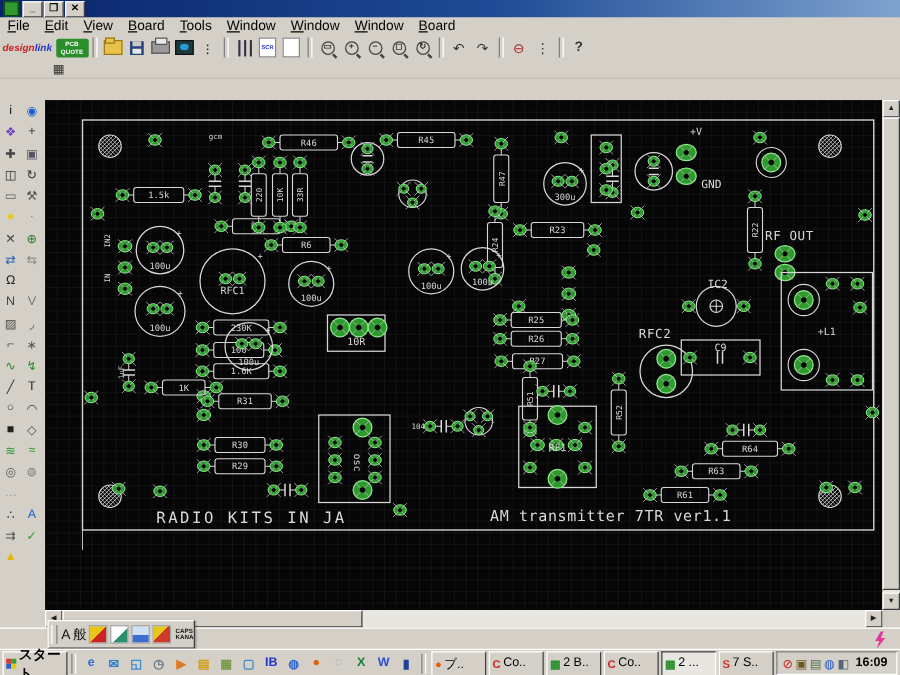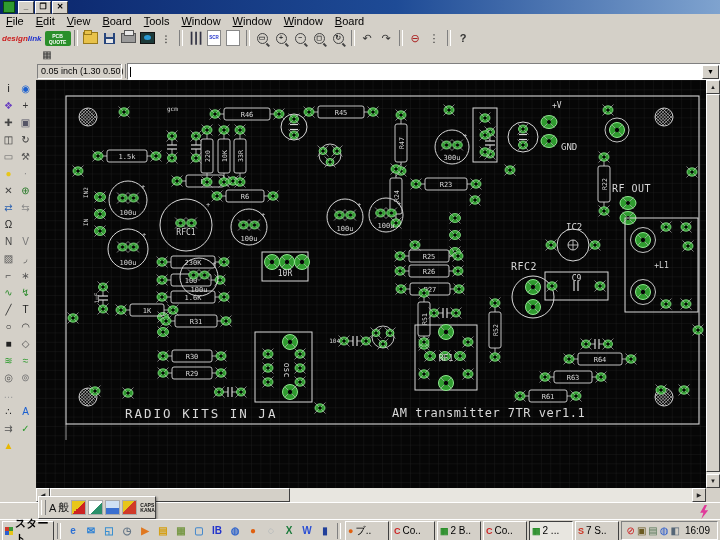--- a/index.html
+++ b/index.html
@@ -93,21 +93,21 @@
   .ql{width:16px;height:16px;margin:0 1px;display:flex;align-items:center;justify-content:center;
     font-size:10px;font-weight:bold;}
   .taskbtn{height:18px;margin:0 1px;background:#d4d0c8;flex:0 0 42px;
     border:1px solid;border-color:#fff #404040 #404040 #fff;display:flex;align-items:center;
     font-size:10px;overflow:hidden;white-space:nowrap;}
   .taskbtn.active{border-color:#404040 #fff #fff #404040;background:#e8e6e0;}
   .task-ic{font-size:9px;font-weight:bold;margin:0 2px;}
   #tray{margin-left:auto;height:17px;border:1px solid;border-color:#808080 #fff #fff #808080;
     display:flex;align-items:center;padding:0 3px;margin-right:2px;}
   .tray-ic{font-size:10px;margin:0 1px;}
-  #clock{font-size:10px;margin:0 4px;}
+  #clock{font-size:10px;margin:0 4px;font-weight:bold;}
 </style>
 </head>
 <body>
 
 <div id="app">
 
   <div id="titlebar" class="abs">
     <span id="appicon"></span>
     <span class="winbtn">_</span>
     <span class="winbtn">❐</span>
@@ -176,29 +176,20 @@
     <span class="tbtn" style="color:#a22;">⊖</span>
     <span class="tbtn">⋮</span>
     <span class="tsep"></span>
     <span class="tbtn" style="font-weight:bold;background:#d4d0c8;border-radius:50%;">?</span>
   </div>
 
   <div id="gridrow" class="abs">
     <span id="grid-btn" class="abs">▦</span>
   </div>
 
-  <div id="paramrow" class="abs">
-    <span id="coordbox" class="abs">0.05 inch (1.30 0.50)</span>
-    <span id="cmdsep" class="abs"></span>
-    <span id="cmdbox" class="abs">
-      <span id="caret"></span>
-      <span></span>
-      <span id="cmd-drop">▼</span>
-    </span>
-  </div>
 
   <div id="tools" class="abs">
       <div class="tool-row">
         <span class="tool" style="color: rgb(17, 17, 17);">i</span>
         <span class="tool" style="color: rgb(26, 95, 208);">◉</span>
       </div>
       <div class="tool-row">
         <span class="tool" style="color: rgb(106, 63, 192);">❖</span>
         <span class="tool" style="color: rgb(51, 51, 51);">+</span>
       </div>

